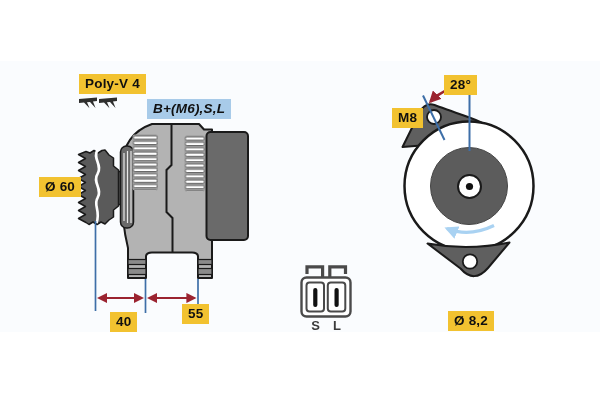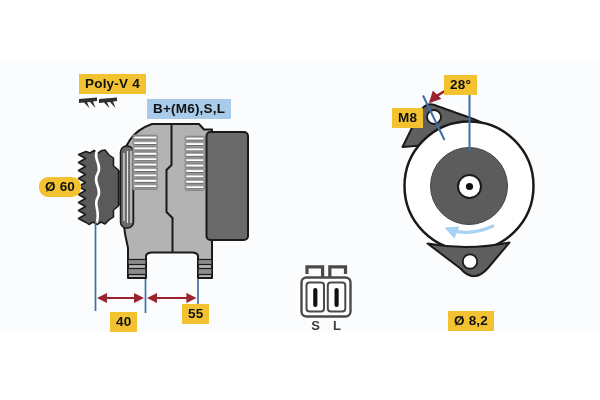--- a/index.html
+++ b/index.html
@@ -7,21 +7,21 @@
     position:relative;width:600px;height:400px;background:#ffffff;overflow:hidden;
     font-family:"Liberation Sans",sans-serif;
   }
   #panel{position:absolute;left:0;top:61px;width:600px;height:271px;background:#fafcfe;}
   svg{position:absolute;left:0;top:0;}
   .chip{
     position:absolute;font-weight:bold;font-size:13.5px;line-height:1;
     color:#101010;padding:3px 6px;white-space:nowrap;letter-spacing:0.2px;
   }
   .chip-yellow{background:#f2c230;}
-  .chip-blue{background:#a8cbe9;}
+  .chip-blue{background:#a8cbe9;font-style:italic;}
 </style>
 </head>
 <body>
 
 <div id="stage">
   <div id="panel"></div>
 
   <svg width="600" height="400" viewBox="0 0 600 400">
     <defs>
       <marker id="ar" viewBox="0 0 10 10" refX="8" refY="5" markerWidth="4.6" markerHeight="4.6" orient="auto-start-reverse">
@@ -126,19 +126,19 @@
       <rect x="327.8" y="282.5" width="17.5" height="29" rx="3" fill="#ffffff" stroke="#4a4a4a" stroke-width="2"></rect>
       <rect x="313.2" y="288" width="4.2" height="19" rx="2" fill="#111111"></rect>
       <rect x="334.5" y="288" width="4.2" height="19" rx="2" fill="#111111"></rect>
       <text x="315.5" y="330" text-anchor="middle" font-family="Liberation Sans, sans-serif" font-size="13" font-weight="bold" fill="#3b3b3b">S</text>
       <text x="337" y="330" text-anchor="middle" font-family="Liberation Sans, sans-serif" font-size="13" font-weight="bold" fill="#3b3b3b">L</text>
     </g>
   </svg>
 
   <div class="chip chip-yellow" style="left:79px;top:74px;">Poly-V 4</div>
   <div class="chip chip-blue" style="left:147px;top:99px;">B+(M6),S,L</div>
-  <div class="chip chip-yellow" style="left:39px;top:177px;border-radius:9px;">Ø 60</div>
+  <div class="chip chip-yellow" style="left:39px;top:177px;">Ø 60</div>
   <div class="chip chip-yellow" style="left:110px;top:312px;">40</div>
   <div class="chip chip-yellow" style="left:166px;top:304px;margin-left:16px;">55</div>
   <div class="chip chip-yellow" style="left:444px;top:63px;margin-top:12px;">28°</div>
   <div class="chip chip-yellow" style="left:392px;top:108px;text-align:center;">M8</div>
   <div class="chip chip-yellow" style="left:448px;top:282px;margin-top:29px;">Ø 8,2</div>
 </div>
 
 </body></html>

